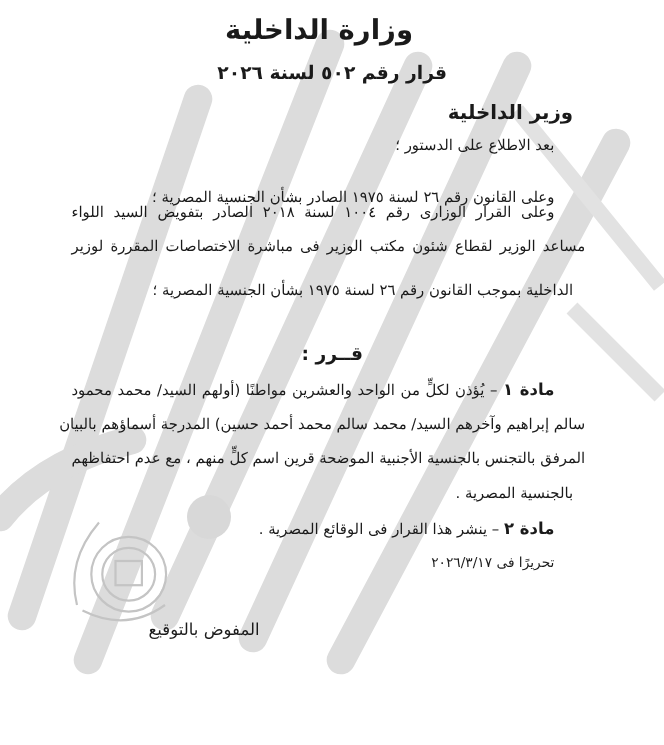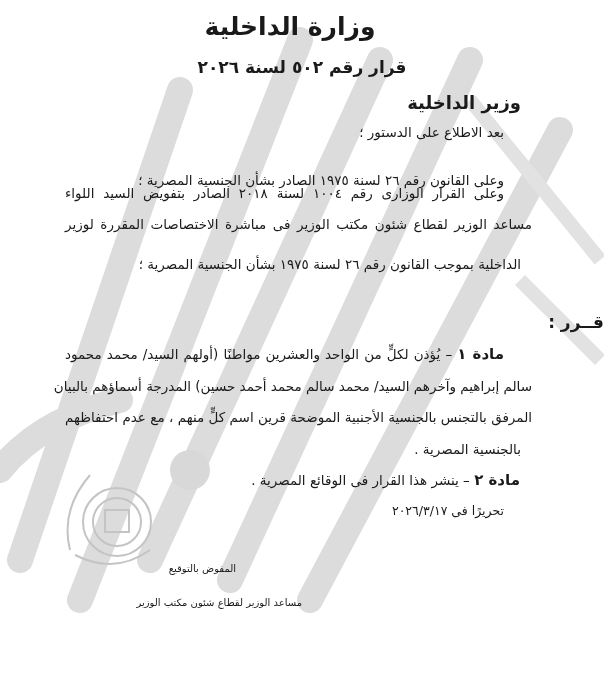--- a/index.html
+++ b/index.html
@@ -6,23 +6,23 @@
   body { width:604px; height:677px; position:relative; overflow:hidden;
          font-family:"DejaVu Sans", sans-serif; color:#1a1a1a; }
   .wm { position:absolute; inset:0; pointer-events:none; z-index:0; }
   .doc { position:absolute; inset:0; z-index:1; direction:rtl; }
   .line { position:absolute; white-space:nowrap; }
   .title { top:12px; left:0; width:580px; text-align:center; font-size:25px; font-weight:bold; }
   .subtitle { top:57px; left:0; width:604px; text-align:center; font-size:17px; font-weight:bold; }
   .minister { top:92px; right:83px; font-size:18px; font-weight:bold; }
   .p { right:90px; font-size:13.5px; }
   .pfull { right:72px; left:65px; font-size:13.5px; text-align:justify; text-align-last:justify; }
-  .decided { top:312px; left:0; width:604px; text-align:right; font-size:17px; font-weight:bold; }
+  .decided { top:312px; left:0; width:604px; text-align:center; font-size:17px; font-weight:bold; }
   .art { font-weight:bold; font-size:15px; }
-  .sig { font-size:10px;text-align:right; }
+  .sig { font-size:15px;text-align:right; }
   .sig-title { font-weight:bold; font-size:14.5px; }
   .seal { position:absolute; left:55px; top:460px; width:110px; height:110px; z-index:0; }
 </style>
 </head>
 <body>
 
 <svg class="wm" width="604" height="677" viewBox="0 0 604 677">
   <g stroke="#dcdcdc" stroke-width="26" fill="none" stroke-linecap="round">
     <path d="M20 560 L180 90"></path>
     <path d="M80 600 L300 40"></path>
@@ -64,22 +64,21 @@
   <div class="line decided">قــرر :</div>
 
   <div class="line pfull" style="top:345px;right:100px;">
     <span class="art">مادة ١</span>
     <span>– يُؤذن لكلٍّ من الواحد والعشرين مواطنًا (أولهم السيد/ محمد محمود</span>
   </div>
   <div class="line pfull" style="top:378px;">سالم إبراهيم وآخرهم السيد/ محمد سالم محمد أحمد حسين) المدرجة أسماؤهم بالبيان</div>
   <div class="line pfull" style="top:409px;">المرفق بالتجنس بالجنسية الأجنبية الموضحة قرين اسم كلٍّ منهم ، مع عدم احتفاظهم</div>
   <div class="line p" style="top:441px;right:83px;">بالجنسية المصرية .</div>
 
-  <div class="line p" style="top:471px;right:84px;text-align:right;">
+  <div class="line p" style="top:471px;right:100px;text-align:right;">
     <span class="art">مادة ٢</span>
     <span>– ينشر هذا القرار فى الوقائع المصرية .</span>
   </div>
 
   <div class="line p" style="top:503px;right:100px;font-size:12.5px;">تحريرًا فى ٢٠٢٦/٣/١٧</div>
 
   <div class="line sig" style="top:563px;right:368px;">المفوض بالتوقيع</div>
-  <div class="line sig" style="top:597px;right:302px;">مساعد الوزير لقطاع شئون مكتب الوزير</div>
 </div>
 
 </body></html>

